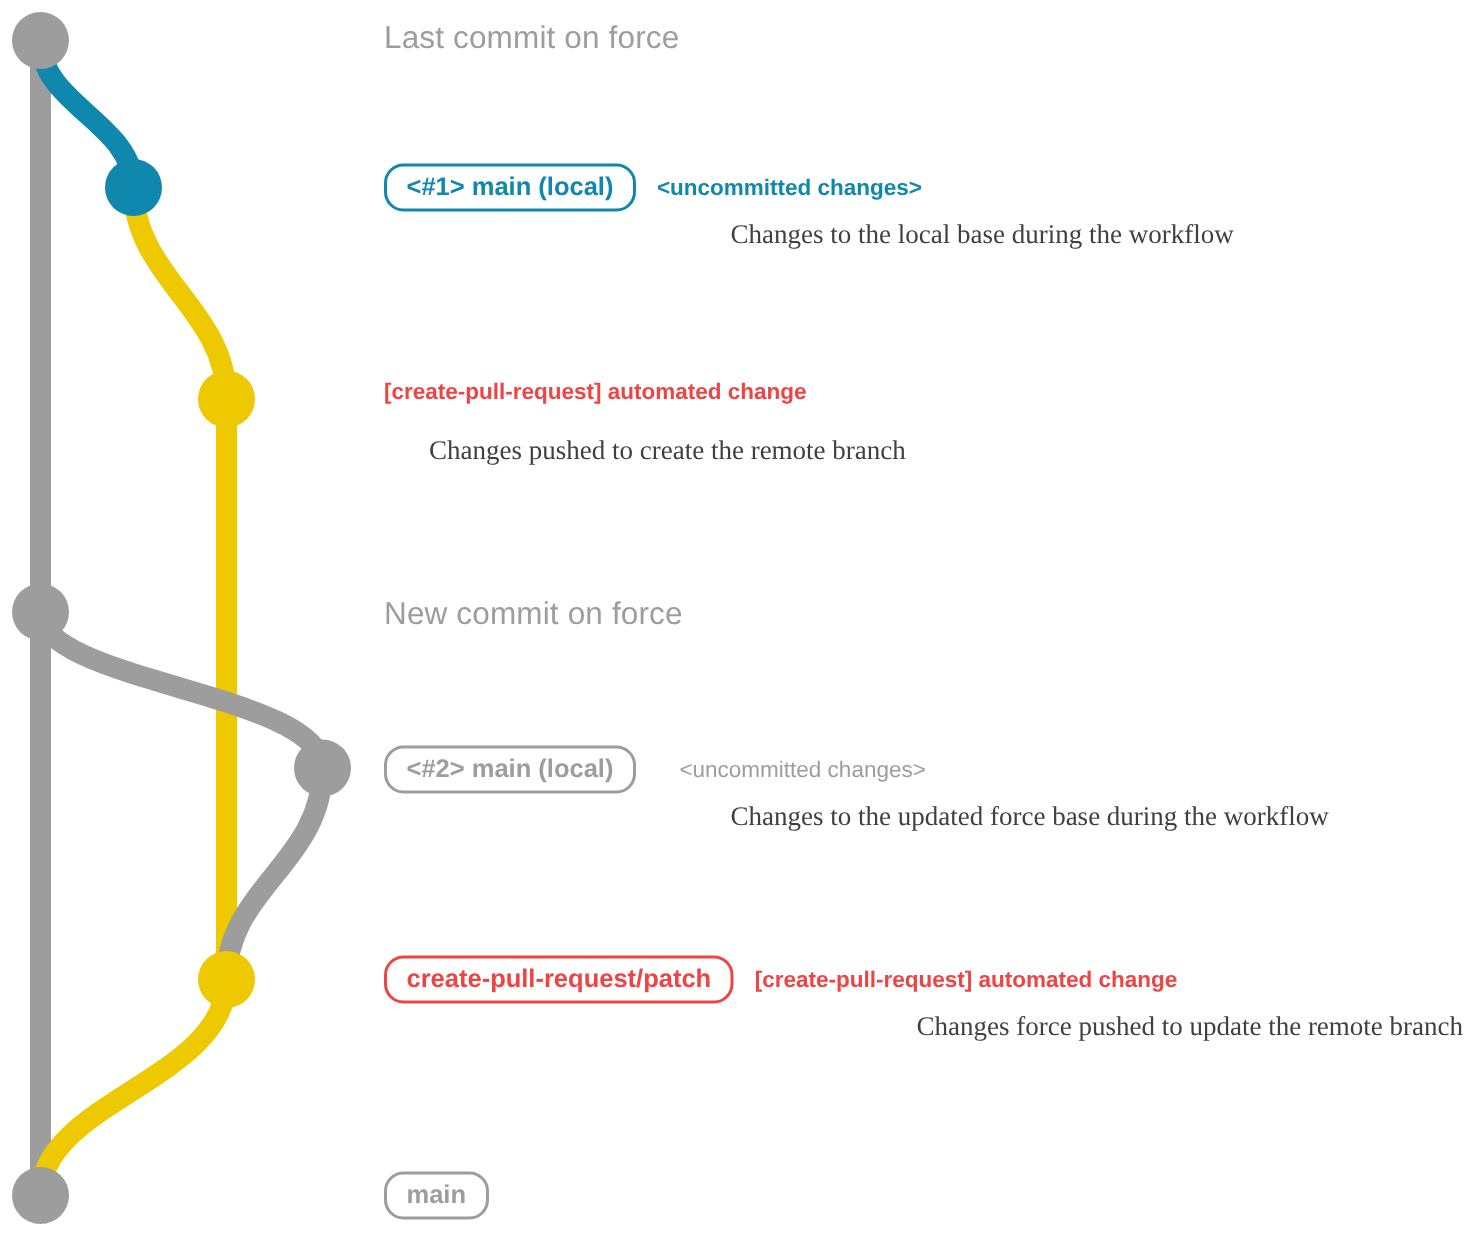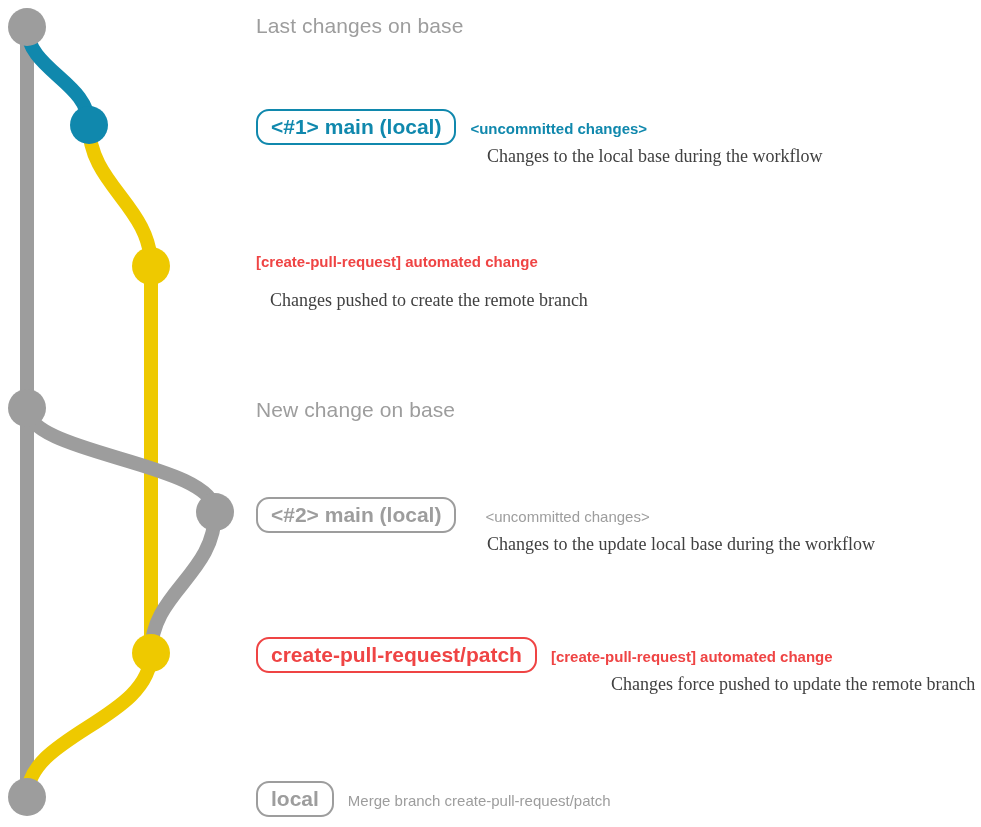--- a/index.html
+++ b/index.html
@@ -38,21 +38,21 @@
     letter-spacing: 0.1px;
     white-space: nowrap;
   }
 
   
   .badge {
     display: inline-block;
     border: 2px solid currentColor;
     border-radius: 13px;
     padding: 5px 13px 6px 13px;
-    font-size: 21px;
+    font-size: 17px;
     font-weight: 700;
     line-height: 1;
     white-space: nowrap;
     background: #ffffff;
   }
 
   .subject {
     font-size: 15px;
     font-weight: 700;
     white-space: nowrap;
@@ -104,46 +104,45 @@
     <circle cx="89" cy="125" r="19" fill="#1088ad"></circle>
     <circle cx="151" cy="266" r="19" fill="#eec900"></circle>
     <circle cx="27" cy="408" r="19" fill="#9d9d9d"></circle>
     <circle cx="215" cy="512" r="19" fill="#9d9d9d"></circle>
     <circle cx="151" cy="653" r="19" fill="#eec900"></circle>
     <circle cx="27" cy="797" r="19" fill="#9d9d9d"></circle>
   </g>
 </svg>
 
 <div class="row" style="left:256px; top:14px;">
-  <span class="caption c-grey">Last changes on base</span>
+  <span class="caption c-grey">Last commit on force</span>
 </div>
 
 <div class="row" style="left:256px; top:109px;">
   <span class="badge c-blue">&lt;#1&gt; main (local)</span>
   <span class="subject c-blue">&lt;uncommitted changes&gt;</span>
 </div>
 <div class="desc" style="left:487px; top:146px;">Changes to the local base during the workflow</div>
 
 <div class="row" style="left:256px; top:254px;">
   <span class="subject c-yellow" style="margin-left:0;">[create-pull-request] automated change</span>
 </div>
-<div class="desc" style="left:270px; top:290px;">Changes pushed to create the remote branch</div>
+<div class="desc" style="left:286px; top:290px;">Changes pushed to create the remote branch</div>
 
 <div class="row" style="left:256px; top:398px;">
-  <span class="caption c-grey">New change on base</span>
+  <span class="caption c-grey">New commit on force</span>
 </div>
 
 <div class="row" style="left:256px; top:497px;gap:15px;">
   <span class="badge c-grey">&lt;#2&gt; main (local)</span>
   <span class="subject c-grey normal-weight">&lt;uncommitted changes&gt;</span>
 </div>
-<div class="desc" style="left:487px; top:534px;">Changes to the update local base during the workflow</div>
+<div class="desc" style="left:487px; top:534px;">Changes to the updated force base during the workflow</div>
 
-<div class="row" style="left:256px; top:637px;">
+<div class="row" style="left:256px; top:637px;align-items:center;">
   <span class="badge c-yellow">create-pull-request/patch</span>
   <span class="subject c-yellow">[create-pull-request] automated change</span>
 </div>
 <div class="desc" style="left:567px; top:674px;margin-left:44px;">Changes force pushed to update the remote branch</div>
 
 <div class="row" style="left:256px; top:781px;">
-  <span class="badge c-grey">local</span>
-  <span class="subject c-grey normal-weight">Merge branch create-pull-request/patch</span>
+  <span class="badge c-grey">main</span>
 </div>
 
 </body></html>

